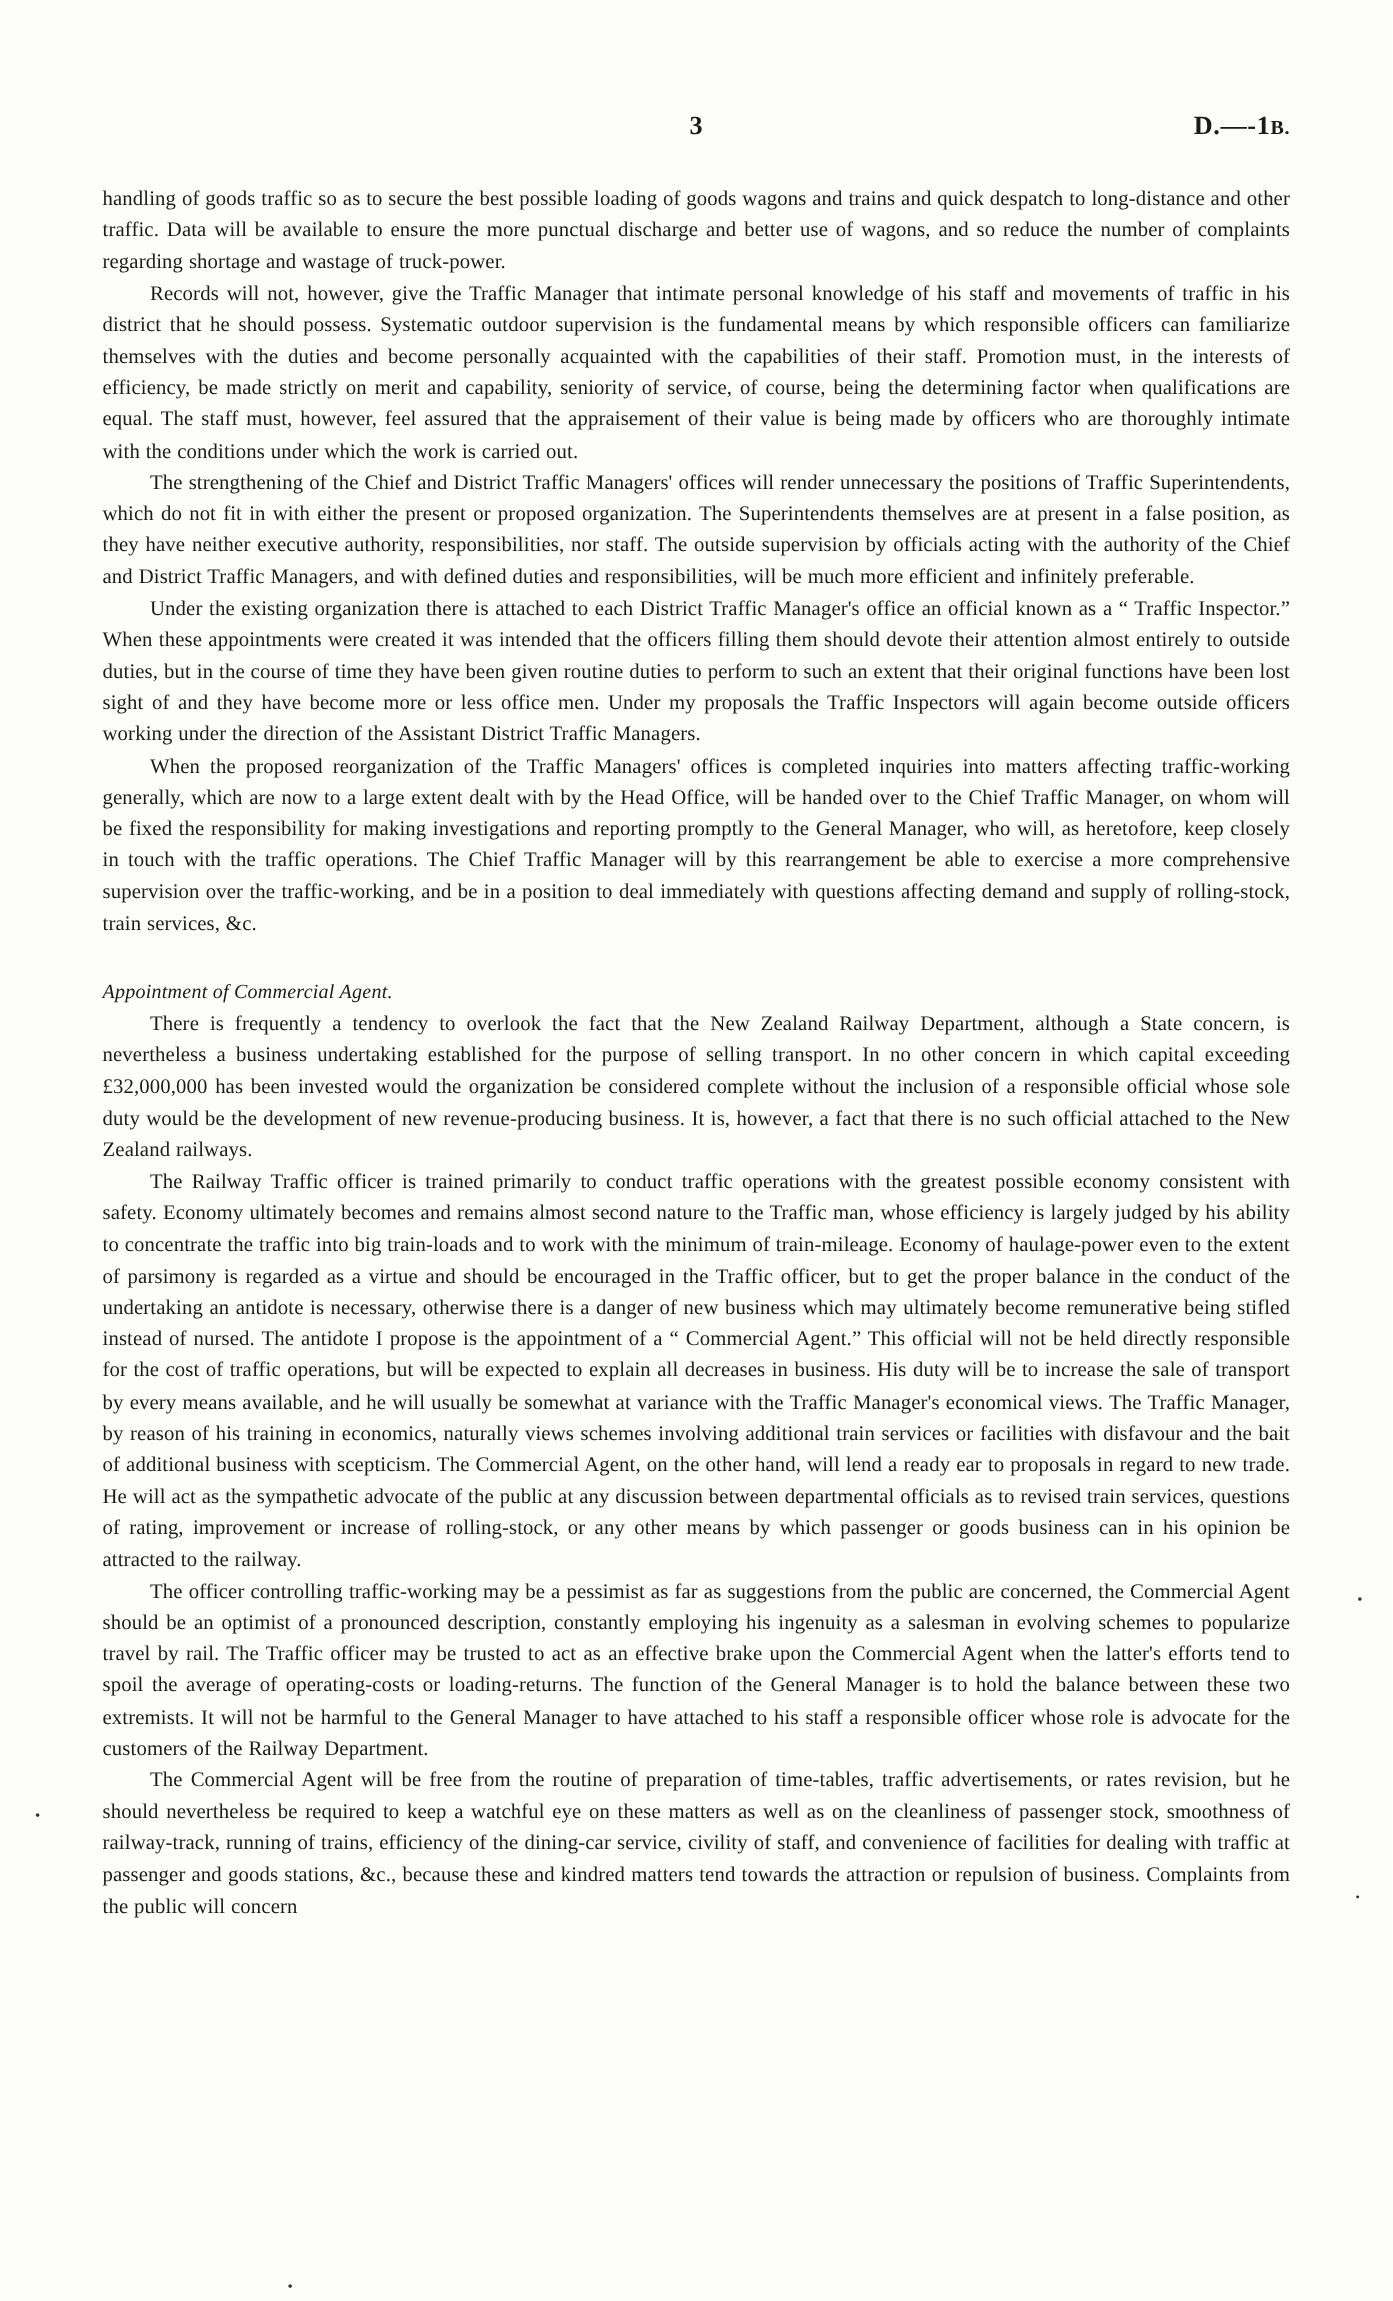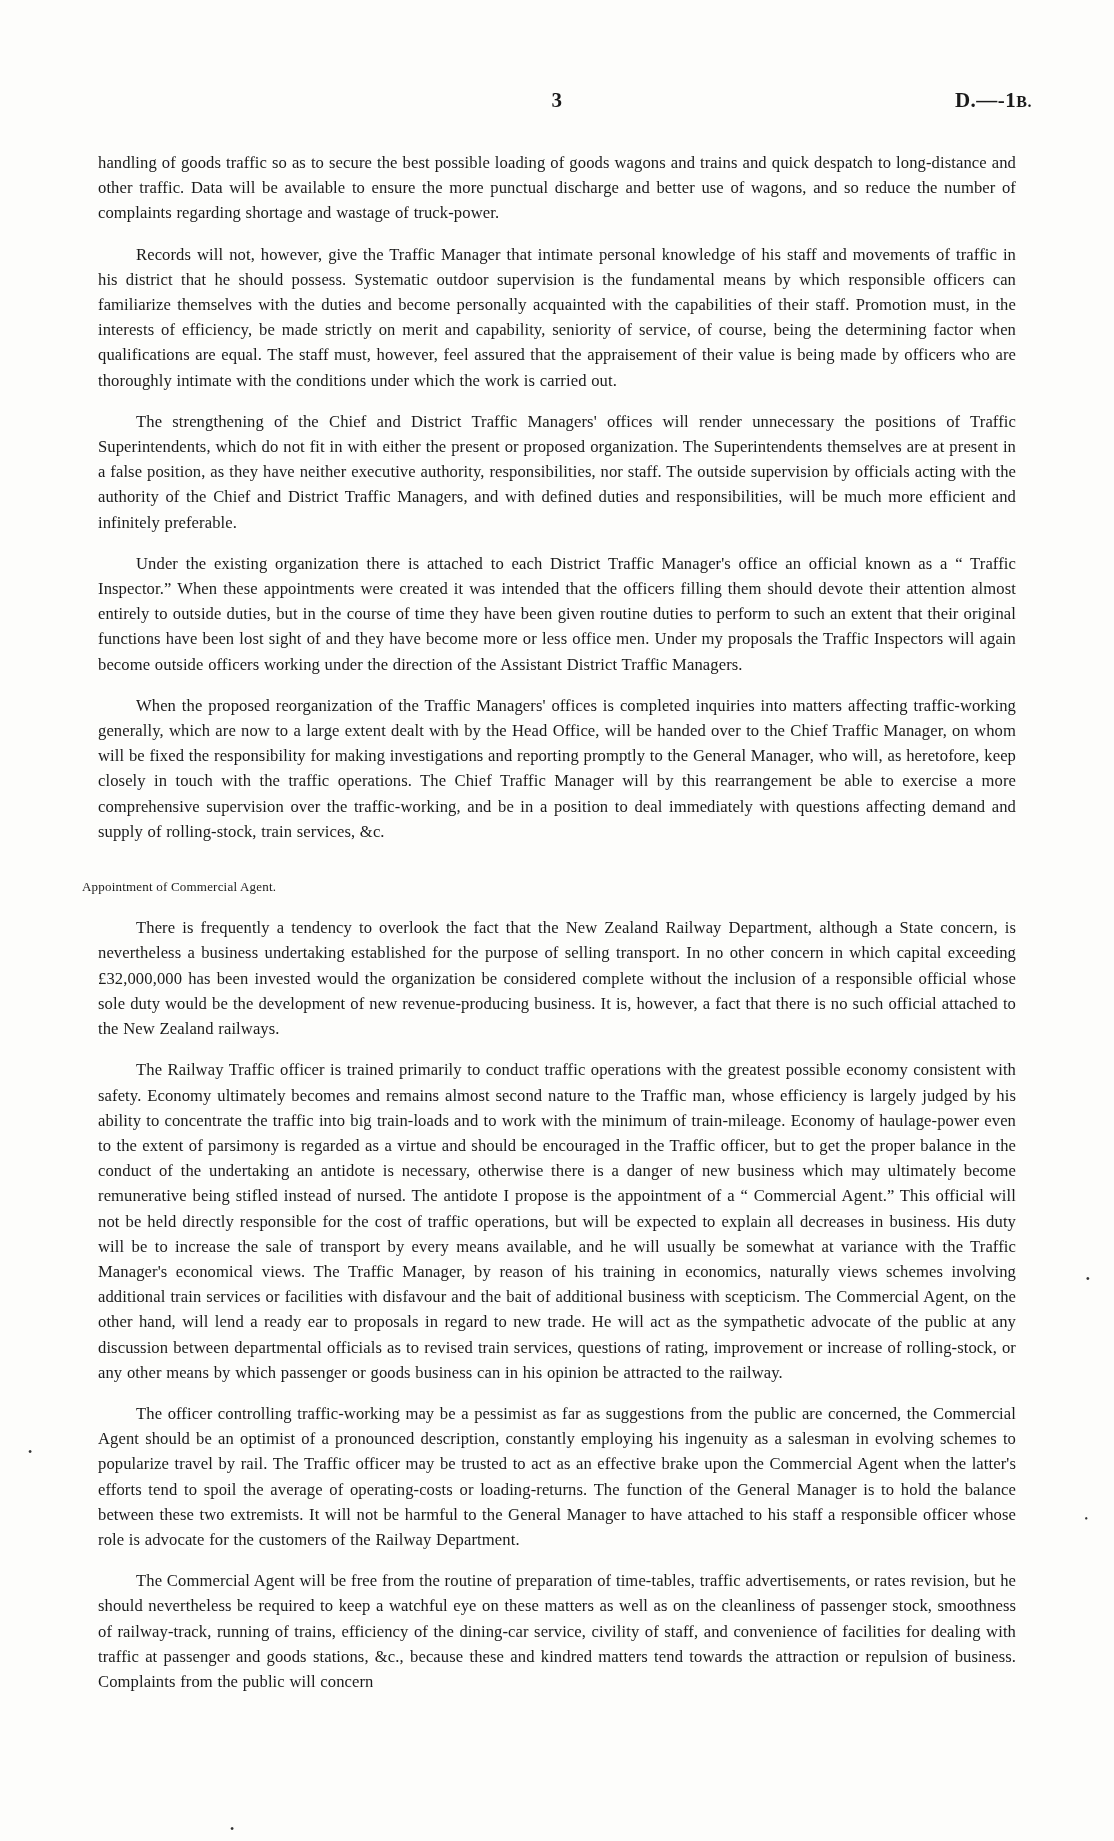--- a/index.html
+++ b/index.html
@@ -43,36 +43,37 @@
     font-weight: bold;
     letter-spacing: 0.5px;
   }
   .doc-ref .small-caps {
     font-size: 16px;
   }
   .body-text {
     width: 100%;
   }
   p.para {
-    margin: 16px;
+    margin: 0;
     text-align: justify;
     text-justify: inter-word;
     font-size: 16.6px;
     line-height: 25.2px;
     text-indent: 38px;
     letter-spacing: 0.1px;
     word-spacing: 0.4px;
     hyphens: none;
   }
   p.para.noindent {
     text-indent: 0;
   }
   .section-heading {
     margin: 30px 0 0 0;
-    font-size: 13px;
+    font-size: 16px;
+    font-style: italic;
     line-height: 25.2px;
     text-indent: 0;
     letter-spacing: 0.2px;
   }
   .stray-mark {
     position: absolute;
     color: #333;
     font-size: 12px;
     user-select: none;
   }

